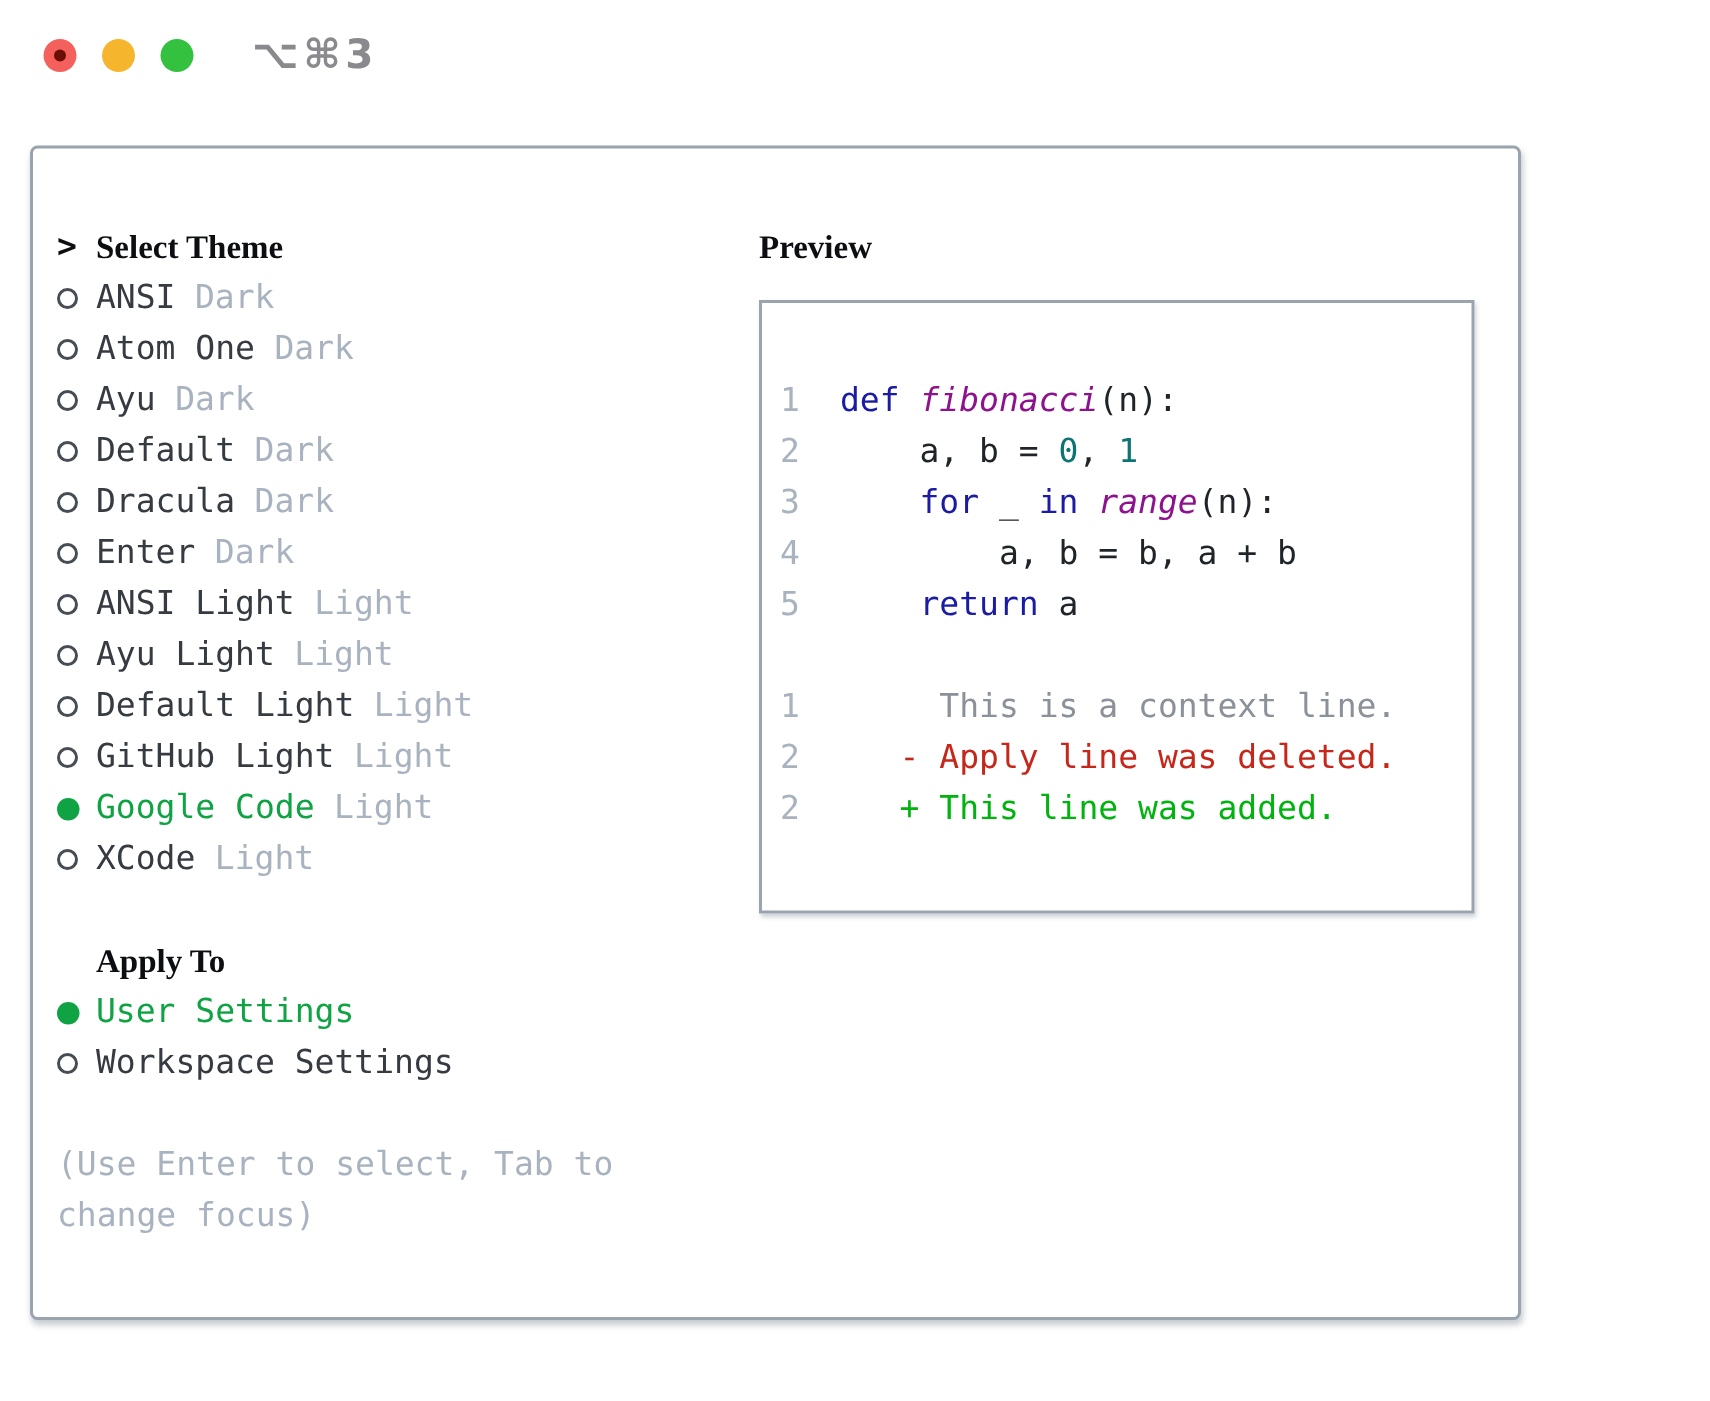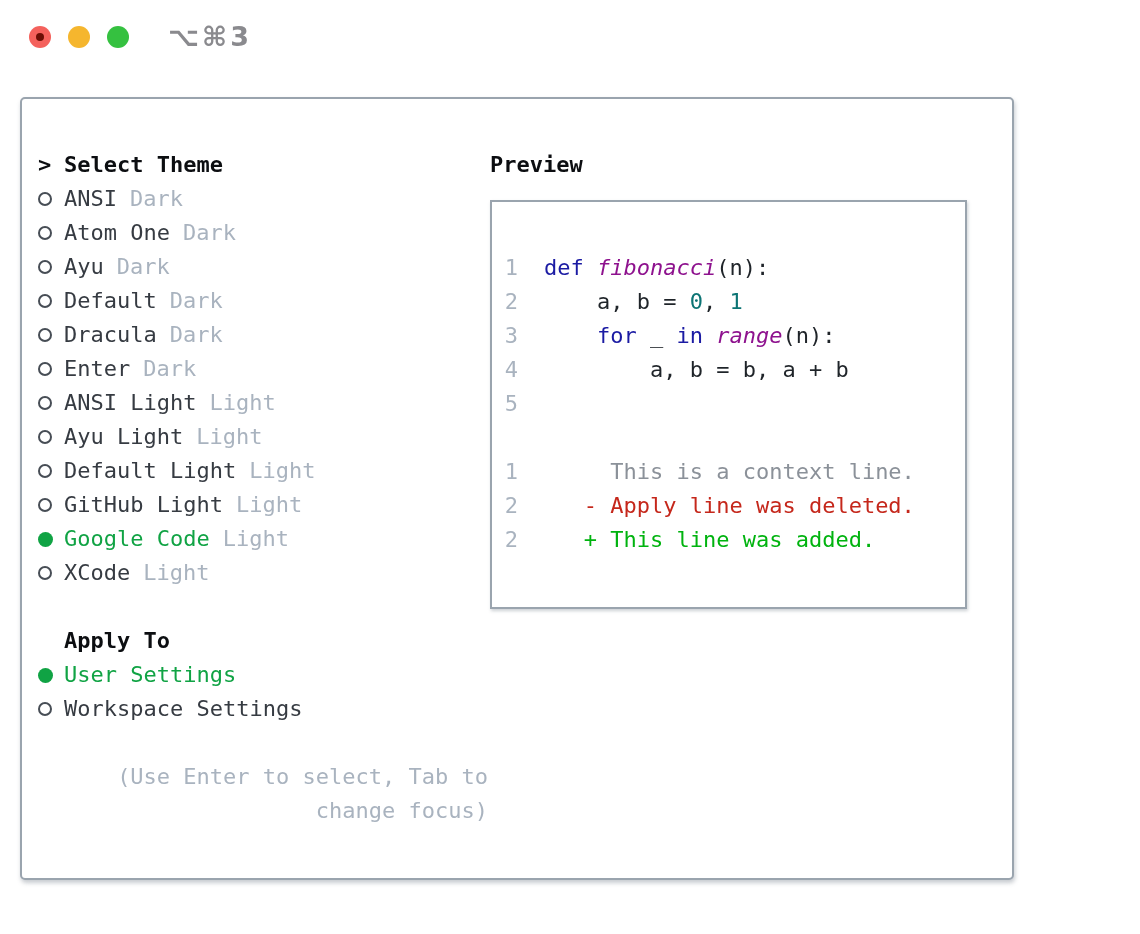--- a/index.html
+++ b/index.html
@@ -47,38 +47,38 @@
     width: 994px; height: 783px;
     box-sizing: border-box;
     border: 2px solid var(--border, #9aa4ae);
     border-radius: 5px;
     background: #ffffff;
     box-shadow: 1px 3px 4px rgba(130,140,150,0.45);
   }
   .row { display: flex; align-items: center; height: 34px; line-height: 34px; }
   .marker { width: 26px; flex: none; display: flex; align-items: center; }
   .prompt { font-weight: bold; color: var(--heading, #0c0e11); }
-  .hdr { font-weight: bold; color: var(--heading, #0c0e11); }
+  .hdr { font-weight: bold; color: var(--heading, #0c0e11); font-family: Liberation Serif, serif; }
   .radio {
     width: 14px; height: 14px; box-sizing: border-box;
     border: 2px solid #474d55; border-radius: 50%;
   }
   .radio.filled {
     border: none; width: 15px; height: 15px;
     background: var(--selected, #10a344);
   }
   .opt-label { color: var(--text, #363b42); white-space: pre; }
   .opt-label.sel { color: var(--selected, #10a344); }
   .variant { color: var(--muted, #a9b3bf); margin-left: 13px; white-space: pre; }
   .spacer { height: 34px; }
   
   .left-col { position: absolute; left: 16px; top: 49px; width: 450px; }
-  .help { color: var(--muted, #a9b3bf); line-height: 34px; white-space: pre; text-align: right; }
-  
-  .preview-col { position: absolute; left: 468px; top: 49px; width: 500px; text-align: right; }
+  .help { color: var(--muted, #a9b3bf); line-height: 34px; white-space: pre; }
+  
+  .preview-col { position: absolute; left: 484px; top: 49px; width: 500px; }
   .preview-box {
     margin-top: 18px;
     width: 477px; height: 409px;
     box-sizing: border-box;
     border: 2px solid var(--border, #9aa4ae);
     background: #ffffff;
     box-shadow: 1px 2px 3px rgba(130,140,150,0.40);
     padding: 49px 0 0 12px;
     overflow: hidden;
   }
@@ -249,20 +249,21 @@
           <div class="pline">
             <span class="ln">3</span>
             <span class="pcode"><span class="pl">    </span><span class="kw">for</span><span class="pl"> _ </span><span class="kw">in</span><span class="pl"> </span><span class="fn">range</span><span class="pl">(n):</span></span>
           </div>
           <div class="pline">
             <span class="ln">4</span>
             <span class="pcode"><span class="pl">        a, b = b, a + b</span></span>
           </div>
           <div class="pline">
             <span class="ln">5</span>
+            <span class="pcode"><span class="pl">    </span><span class="kw">return</span><span class="pl"> a</span></span>
           </div>
           <div class="pline">
             <span class="ln"></span>
             <span class="pcode"></span>
           </div>
           <div class="pline">
             <span class="ln">1</span>
             <span class="pcode"><span class="ctx">     This is a context line.</span></span>
           </div>
           <div class="pline">

